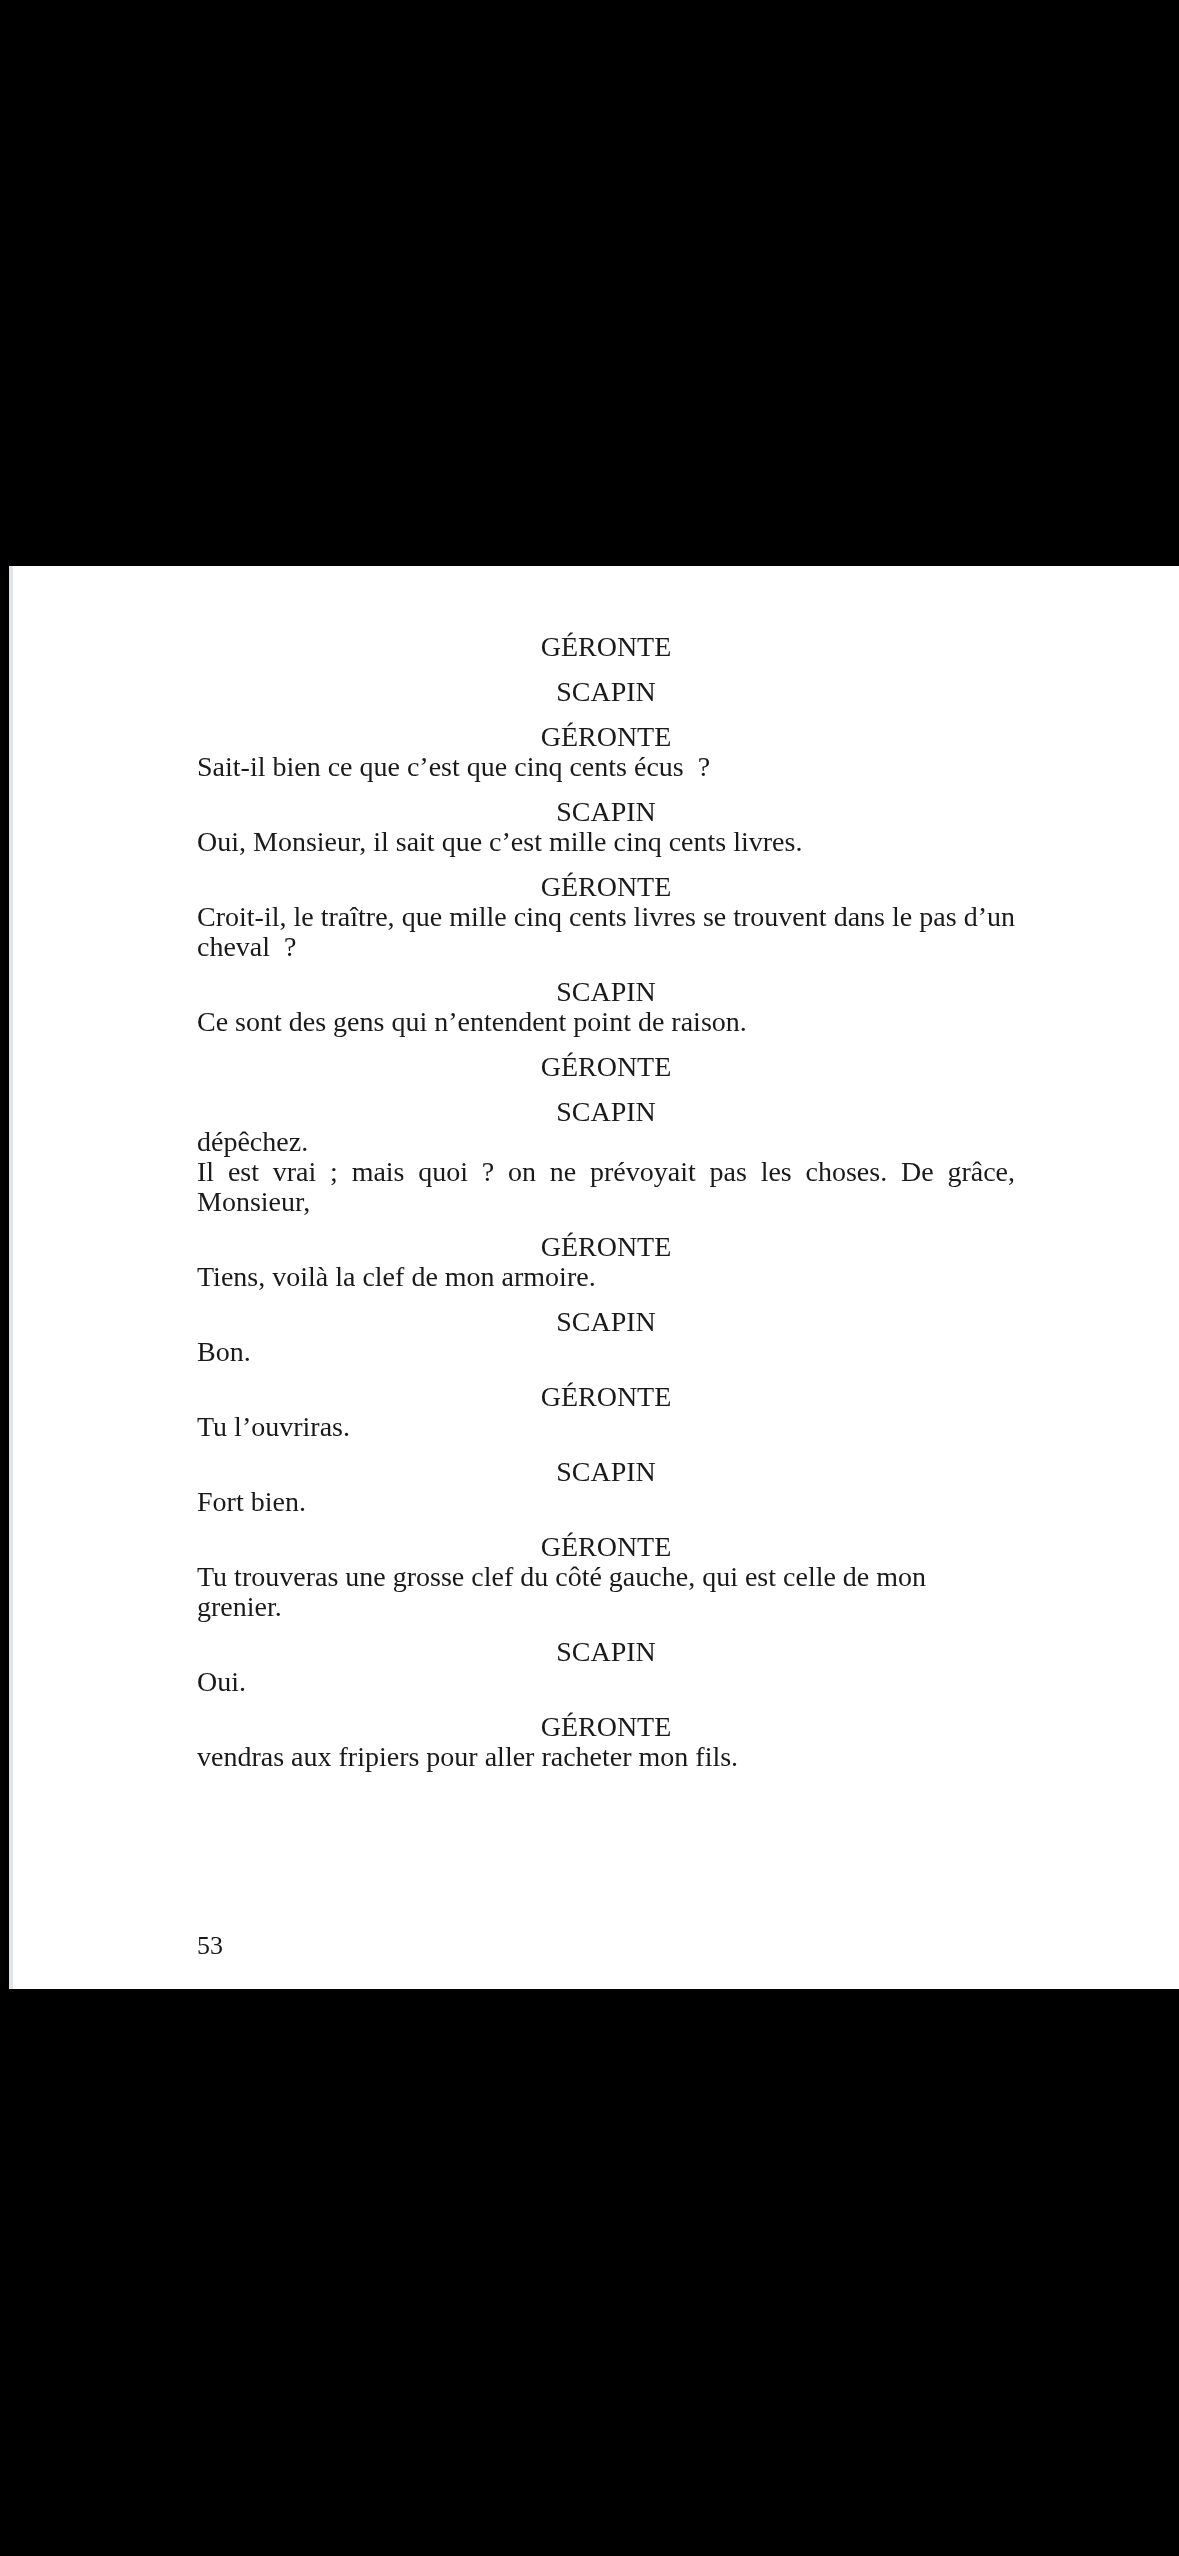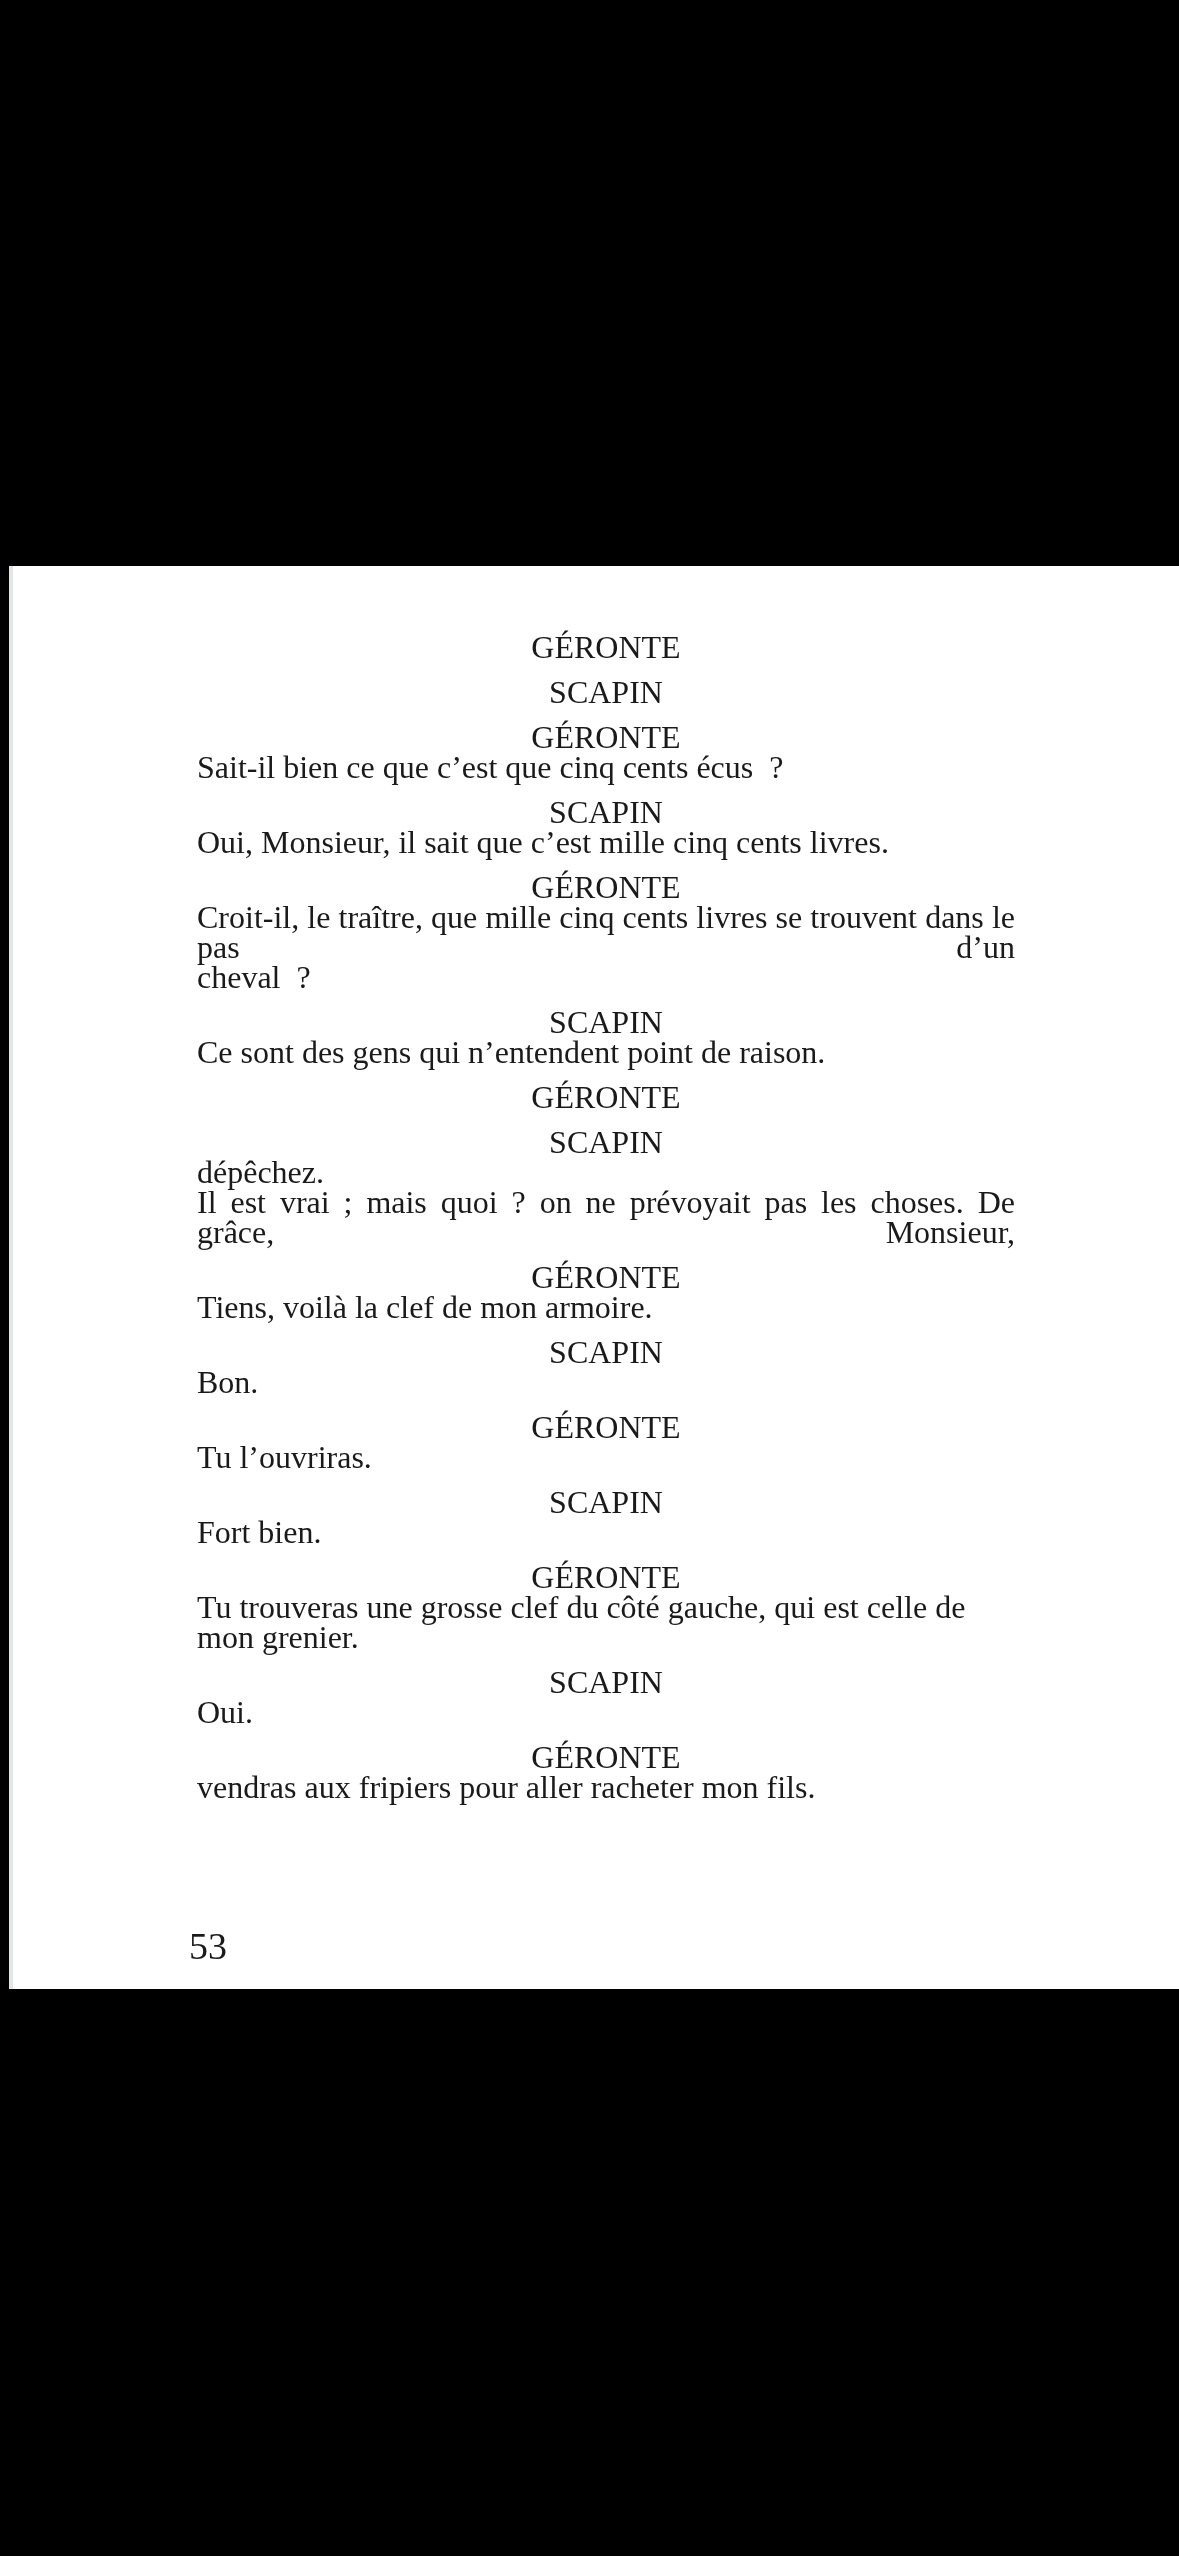--- a/index.html
+++ b/index.html
@@ -34,43 +34,43 @@
     width: 1166px;
     height: 1423px;
     background: var(--page, #ffffff);
     color: var(--text, #1a1a1a);
   }
   .text-block {
     position: absolute;
     left: 184px;
     top: 66px;
     width: 818px;
-    font-size: 32px;
+    font-size: 28px;
     line-height: 30px;
   }
   .speaker {
     text-align: center;
     margin-top: 15px;
   }
   .speaker.first {
     margin-top: 0;
   }
   .line {
     text-align: left;
   }
   .line.just {
     text-align: justify;
     text-align-last: justify;
     text-justify: inter-word;
   }
   .pagenum {
     position: absolute;
-    left: 176px;
+    left: 184px;
     top: 1365px;
-    font-size: 38px;
+    font-size: 26px;
     line-height: 30px;
   }
 </style>
 </head>
 <body>
 
 <div class="screen">
   <div class="page-edge"></div>
   <div class="page">
     <div class="text-block" id="dialogue">

